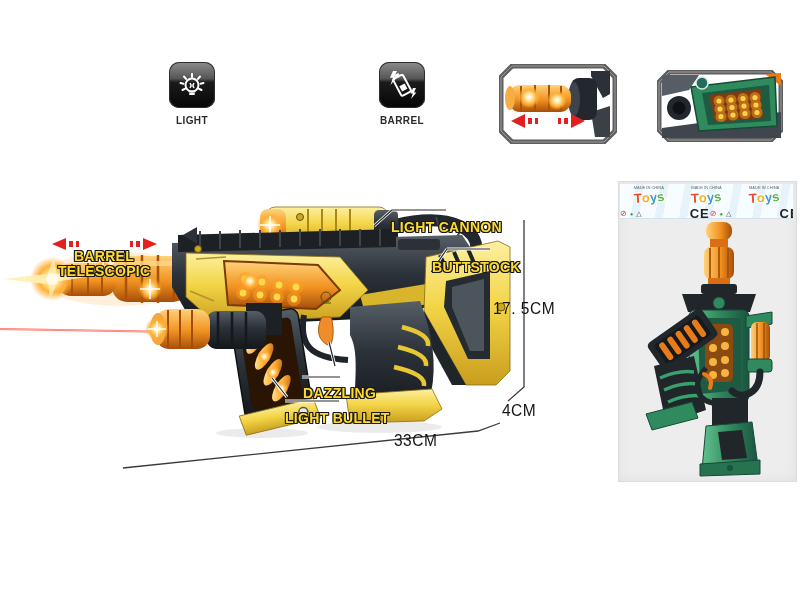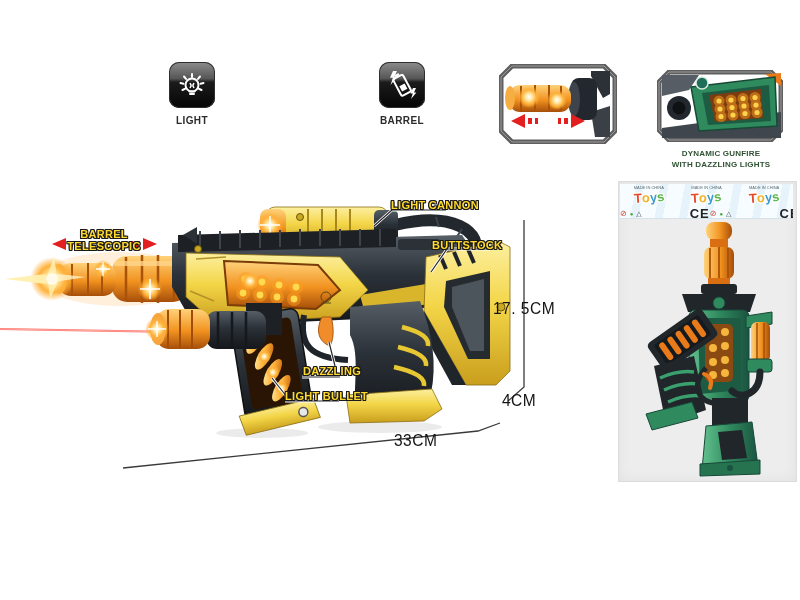--- a/index.html
+++ b/index.html
@@ -9,23 +9,23 @@
   .features{position:absolute;left:160px;top:62px;width:274px;display:flex;justify-content:space-between;gap:25px;}
   .feat{width:64px;display:flex;flex-direction:column;align-items:center;}
   .feat-ico{width:46px;height:46px;border-radius:10px;
             background:linear-gradient(180deg,#8d8d8d 0%,#565656 36%,#1b1b1b 44%,#050505 100%);
             display:flex;align-items:center;justify-content:center;box-shadow:inset 0 0 0 1px #2e2e2e;}
   .feat-lab{margin-top:7px;font-size:10px;font-weight:700;color:#2b2b2b;letter-spacing:.4px;}
   
   .cap{position:absolute;width:156px;text-align:center;color:#2f5233;font-size:8px;font-weight:700;
        line-height:1.35;letter-spacing:.2px;}
   
-  .lbl{position:absolute;color:#ffd92e;font-size:11px;font-weight:700;letter-spacing:.3px;white-space:nowrap;
+  .lbl{position:absolute;color:#ffd92e;font-size:14px;font-weight:700;letter-spacing:.3px;white-space:nowrap;
        text-shadow:-1px 0 #1a1a1a,1px 0 #1a1a1a,0 -1px #1a1a1a,0 1px #1a1a1a,
-                   -1px -1px #1a1a1a,1px 1px #1a1a1a,-1px 1px #1a1a1a,1px -1px #1a1a1a;}
+                   -1px -1px #1a1a1a,1px 1px #1a1a1a,-1px 1px #1a1a1a,1px -1px #1a1a1a;margin-top:20px;}
   .lbl2{text-align:center;line-height:1.05;}
   
   .dim{position:absolute;color:#141414;font-size:16px;font-weight:400;letter-spacing:.5px;white-space:nowrap;
        transform:scaleX(.97);transform-origin:left;}
   
   .pkg{position:absolute;left:618px;top:181px;width:177px;height:299px;background:#ededed;
        border:1px solid #dcdcdc;box-shadow:inset 0 0 14px rgba(0,0,0,.05);}
   .pkg-card{position:absolute;left:1px;top:2px;width:173px;height:34px;overflow:hidden;
             background:repeating-linear-gradient(100deg,#f6fcff 0 16px,#e6f3fa 16px 24px);
             border-bottom:1px solid #d4e2ea;}
@@ -152,24 +152,20 @@
             <circle cx="87" cy="36" r="2.6"></circle>
             <circle cx="99" cy="35" r="2.6"></circle>
           <circle cx="64" cy="46.5" r="2.6"></circle>
             <circle cx="76" cy="45" r="2.6"></circle>
             <circle cx="88" cy="43.5" r="2.6"></circle>
             <circle cx="100" cy="42.5" r="2.6"></circle>
         </g>
       </g>
       <circle cx="45" cy="13" r="6" fill="#1f6e5a" stroke="#d8e8e0" stroke-width="1.5"></circle>
     </svg>
-  </div>
-  <div class="cap" style="left:643px;top:149px;">
-    <div>DYNAMIC GUNFIRE</div>
-    <div>WITH DAZZLING LIGHTS</div>
   </div>
 
   <svg width="520" height="250" viewBox="0 0 520 250" style="position:absolute;left:0;top:195px;">
     <defs>
       <linearGradient id="gGold" x1="0" y1="0" x2="0" y2="1">
         <stop offset="0" stop-color="#fdf0a0"></stop>
           <stop offset=".45" stop-color="#f3d547"></stop>
           <stop offset="1" stop-color="#c99e1d"></stop>
       </linearGradient>
       <linearGradient id="gBlk" x1="0" y1="0" x2="0" y2="1">
@@ -399,21 +395,21 @@
   <div class="lbl lbl2" style="left:58px;top:229px;width:92px;">
     <div>BARREL</div>
     <div>TELESCOPIC</div>
   </div>
   <div class="lbl" style="left:391px;top:199px;">LIGHT CANNON</div>
   <div class="lbl" style="left:432px;top:239px;">BUTTSTOCK</div>
   <div class="lbl" style="left:303px;top:365px;">DAZZLING</div>
   <div class="lbl" style="left:285px;top:390px;">LIGHT BULLET</div>
 
   <div class="dim" style="left:493px;top:300px;">17. 5CM</div>
-  <div class="dim" style="left:502px;top:392px;">4CM</div>
+  <div class="dim" style="left:502px;top:402px;">4CM</div>
   <div class="dim" style="left:394px;top:432px;">33CM</div>
 
   <div class="pkg">
     <div class="pkg-card">
       <div class="made-row">
         <span>MADE IN CHINA</span>
           <span>MADE IN CHINA</span>
           <span>MADE IN CHINA</span>
       </div>
       <div class="logo-row">

